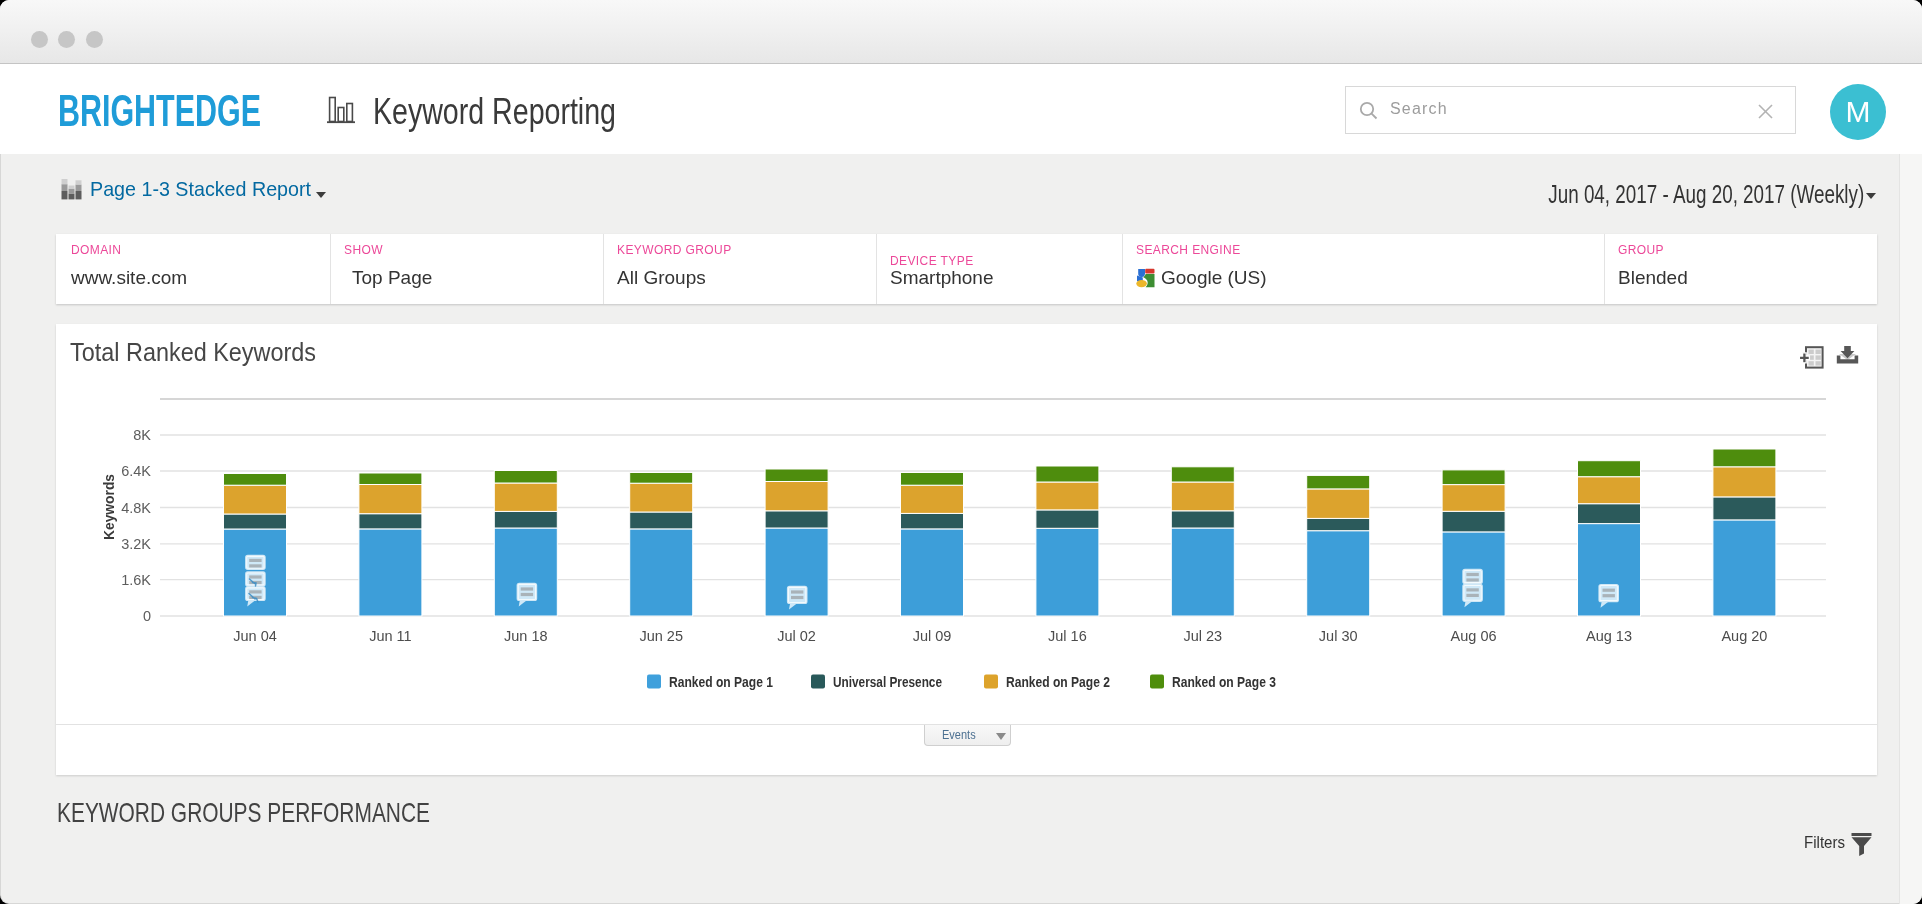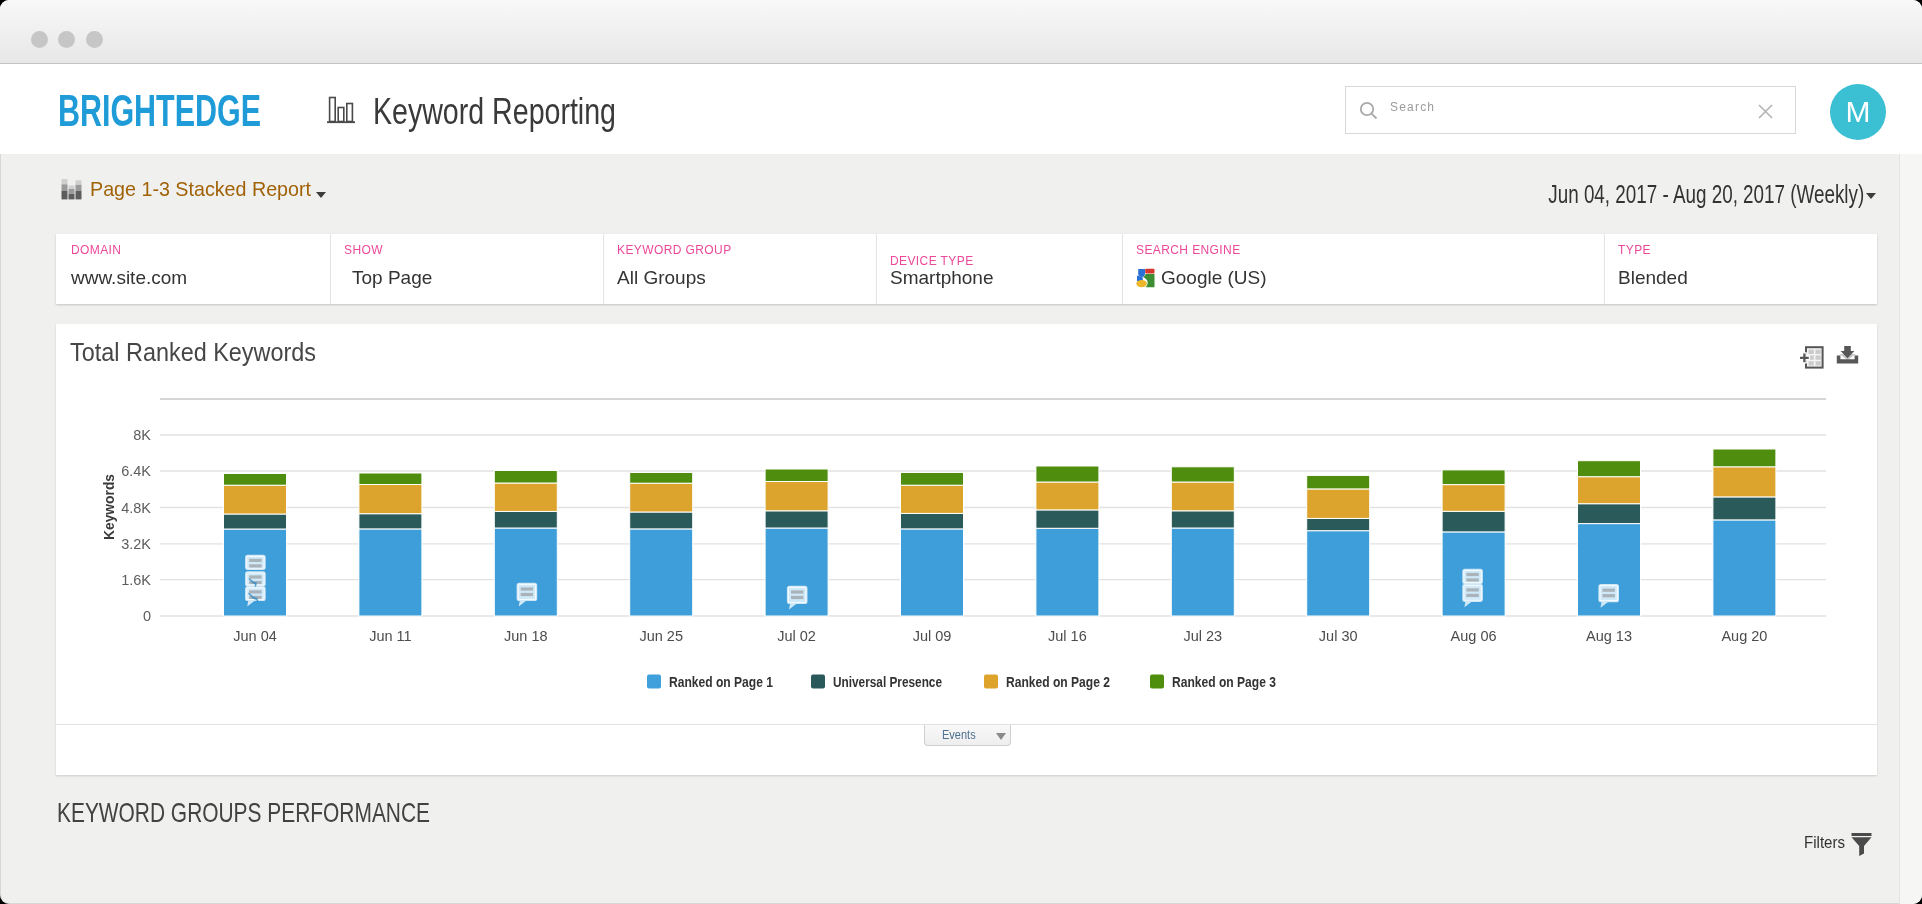--- a/index.html
+++ b/index.html
@@ -10,25 +10,25 @@
   
   .chrome{position:absolute;left:0;top:0;width:1922px;height:63px;background:linear-gradient(#f8f8f8,#eeeeee 60%,#e7e7e7);border-bottom:1px solid #c4c4c4;}
   .dot{position:absolute;width:17px;height:17px;border-radius:50%;background:#c6c6c6;top:31px;}
   .urlbar{position:absolute;left:492px;top:19px;width:941px;height:37px;background:#fcfcfc;border:1px solid #e2e2e2;border-radius:7px;box-sizing:border-box;box-shadow:0 1px 1px rgba(0,0,0,0.03);}
   .urltext{position:absolute;left:0;right:0;top:5px;text-align:center;font-size:22px;color:#3e3e3e;}
   
   .hdr{position:absolute;left:0;top:64px;width:1922px;height:90px;background:#fff;}
   .logo{position:absolute;left:58px;top:22px;font-size:44px;font-weight:bold;color:#1f9cd8;letter-spacing:0px;}
   .ptitle{position:absolute;left:373px;top:27px;font-size:36px;color:#3a3a3a;}
   .searchbox{position:absolute;left:1345px;top:22px;width:451px;height:48px;border:1px solid #d8d8d8;background:#fff;box-sizing:border-box;}
-  .searchph{position:absolute;left:44px;top:13px;font-size:12px;color:#9c9c9c;letter-spacing:1.2px;}
+  .searchph{position:absolute;left:44px;top:13px;font-size:16px;color:#9c9c9c;letter-spacing:1.2px;}
   .avatar{position:absolute;left:1830px;top:20px;width:56px;height:56px;border-radius:50%;background:#3bbfd2;color:#fff;font-size:30px;text-align:center;line-height:56px;}
   
   .reprow{position:absolute;left:0;top:154px;width:1922px;height:80px;}
-  .reptitle{position:absolute;left:90px;top:23px;font-size:21px;color:#a16207;}
+  .reptitle{position:absolute;left:90px;top:23px;font-size:21px;color:#0369a1;}
   .daterange{position:absolute;right:58px;top:26px;font-size:25px;color:#333;}
   .caret{position:absolute;width:0;height:0;border-left:5px solid transparent;border-right:5px solid transparent;border-top:6px solid #444;}
   
   .filters{position:absolute;left:56px;top:234px;width:1821px;height:70px;background:#fff;box-shadow:0 1px 2px rgba(0,0,0,0.18);}
   .fdiv{position:absolute;top:0;width:1px;height:70px;background:#e3e3e3;}
   .flabel{position:absolute;top:9px;font-size:12px;color:#ec4899;letter-spacing:0.4px;}
   .fvalue{position:absolute;top:33px;font-size:19px;color:#333;}
   
   .panel{position:absolute;left:56px;top:324px;width:1821px;height:451px;background:#fff;box-shadow:0 1px 2px rgba(0,0,0,0.15);}
   .ctitle{position:absolute;left:14px;top:13px;font-size:26px;color:#464646;}
@@ -102,21 +102,21 @@
     <div class="fdiv" style="left:274px;"></div>
     <div class="fdiv" style="left:547px;"></div>
     <div class="fdiv" style="left:820px;"></div>
     <div class="fdiv" style="left:1066px;"></div>
     <div class="fdiv" style="left:1548px;"></div>
     <div class="flabel" style="left:15px;">DOMAIN</div>
     <div class="flabel" style="left:288px;">SHOW</div>
     <div class="flabel" style="left:561px;text-align:center;">KEYWORD GROUP</div>
     <div class="flabel" style="left:834px;margin-top:11px;">DEVICE TYPE</div>
     <div class="flabel" style="left:1080px;">SEARCH ENGINE</div>
-    <div class="flabel" style="left:1562px;">TYPE</div>
+    <div class="flabel" style="left:1562px;">GROUP</div>
     <div class="fvalue" style="left:15px;">www.site.com</div>
     <div class="fvalue" style="left:288px;margin-left:8px;">Top Page</div>
     <div class="fvalue" style="left:561px;">All Groups</div>
     <div class="fvalue" style="left:834px;">Smartphone</div>
     <svg class="abs" style="left:1080px;top:34px;" width="19" height="20" viewBox="0 0 19 20">
       <rect x="9.2" y="0.8" width="9.3" height="4.8" rx="1" fill="#d6372c"></rect>
       <path d="M 9.6,6 L 18.5,6 L 18.5,19.2 L 9.6,19.2 C 11.5,17.5 12.3,15 11.2,12.6 C 10.4,10.9 8.6,9.8 7.2,9.2 C 8.3,8.4 9.3,7.3 9.6,6 Z" fill="#3d8e33"></path>
       <path d="M 2.2,1 L 9,1 L 9,5.5 A 3.4,3.7 0 1 1 2.2,5.2 Z" fill="#2a6fd3"></path>
       <path d="M 1,7.6 L 6.8,9.4 L 6.8,14.2 L 1,13.2 Z" fill="#2a6fd3"></path>
       <ellipse cx="5.6" cy="15.6" rx="5.3" ry="3.6" fill="#ecb72a"></ellipse>

